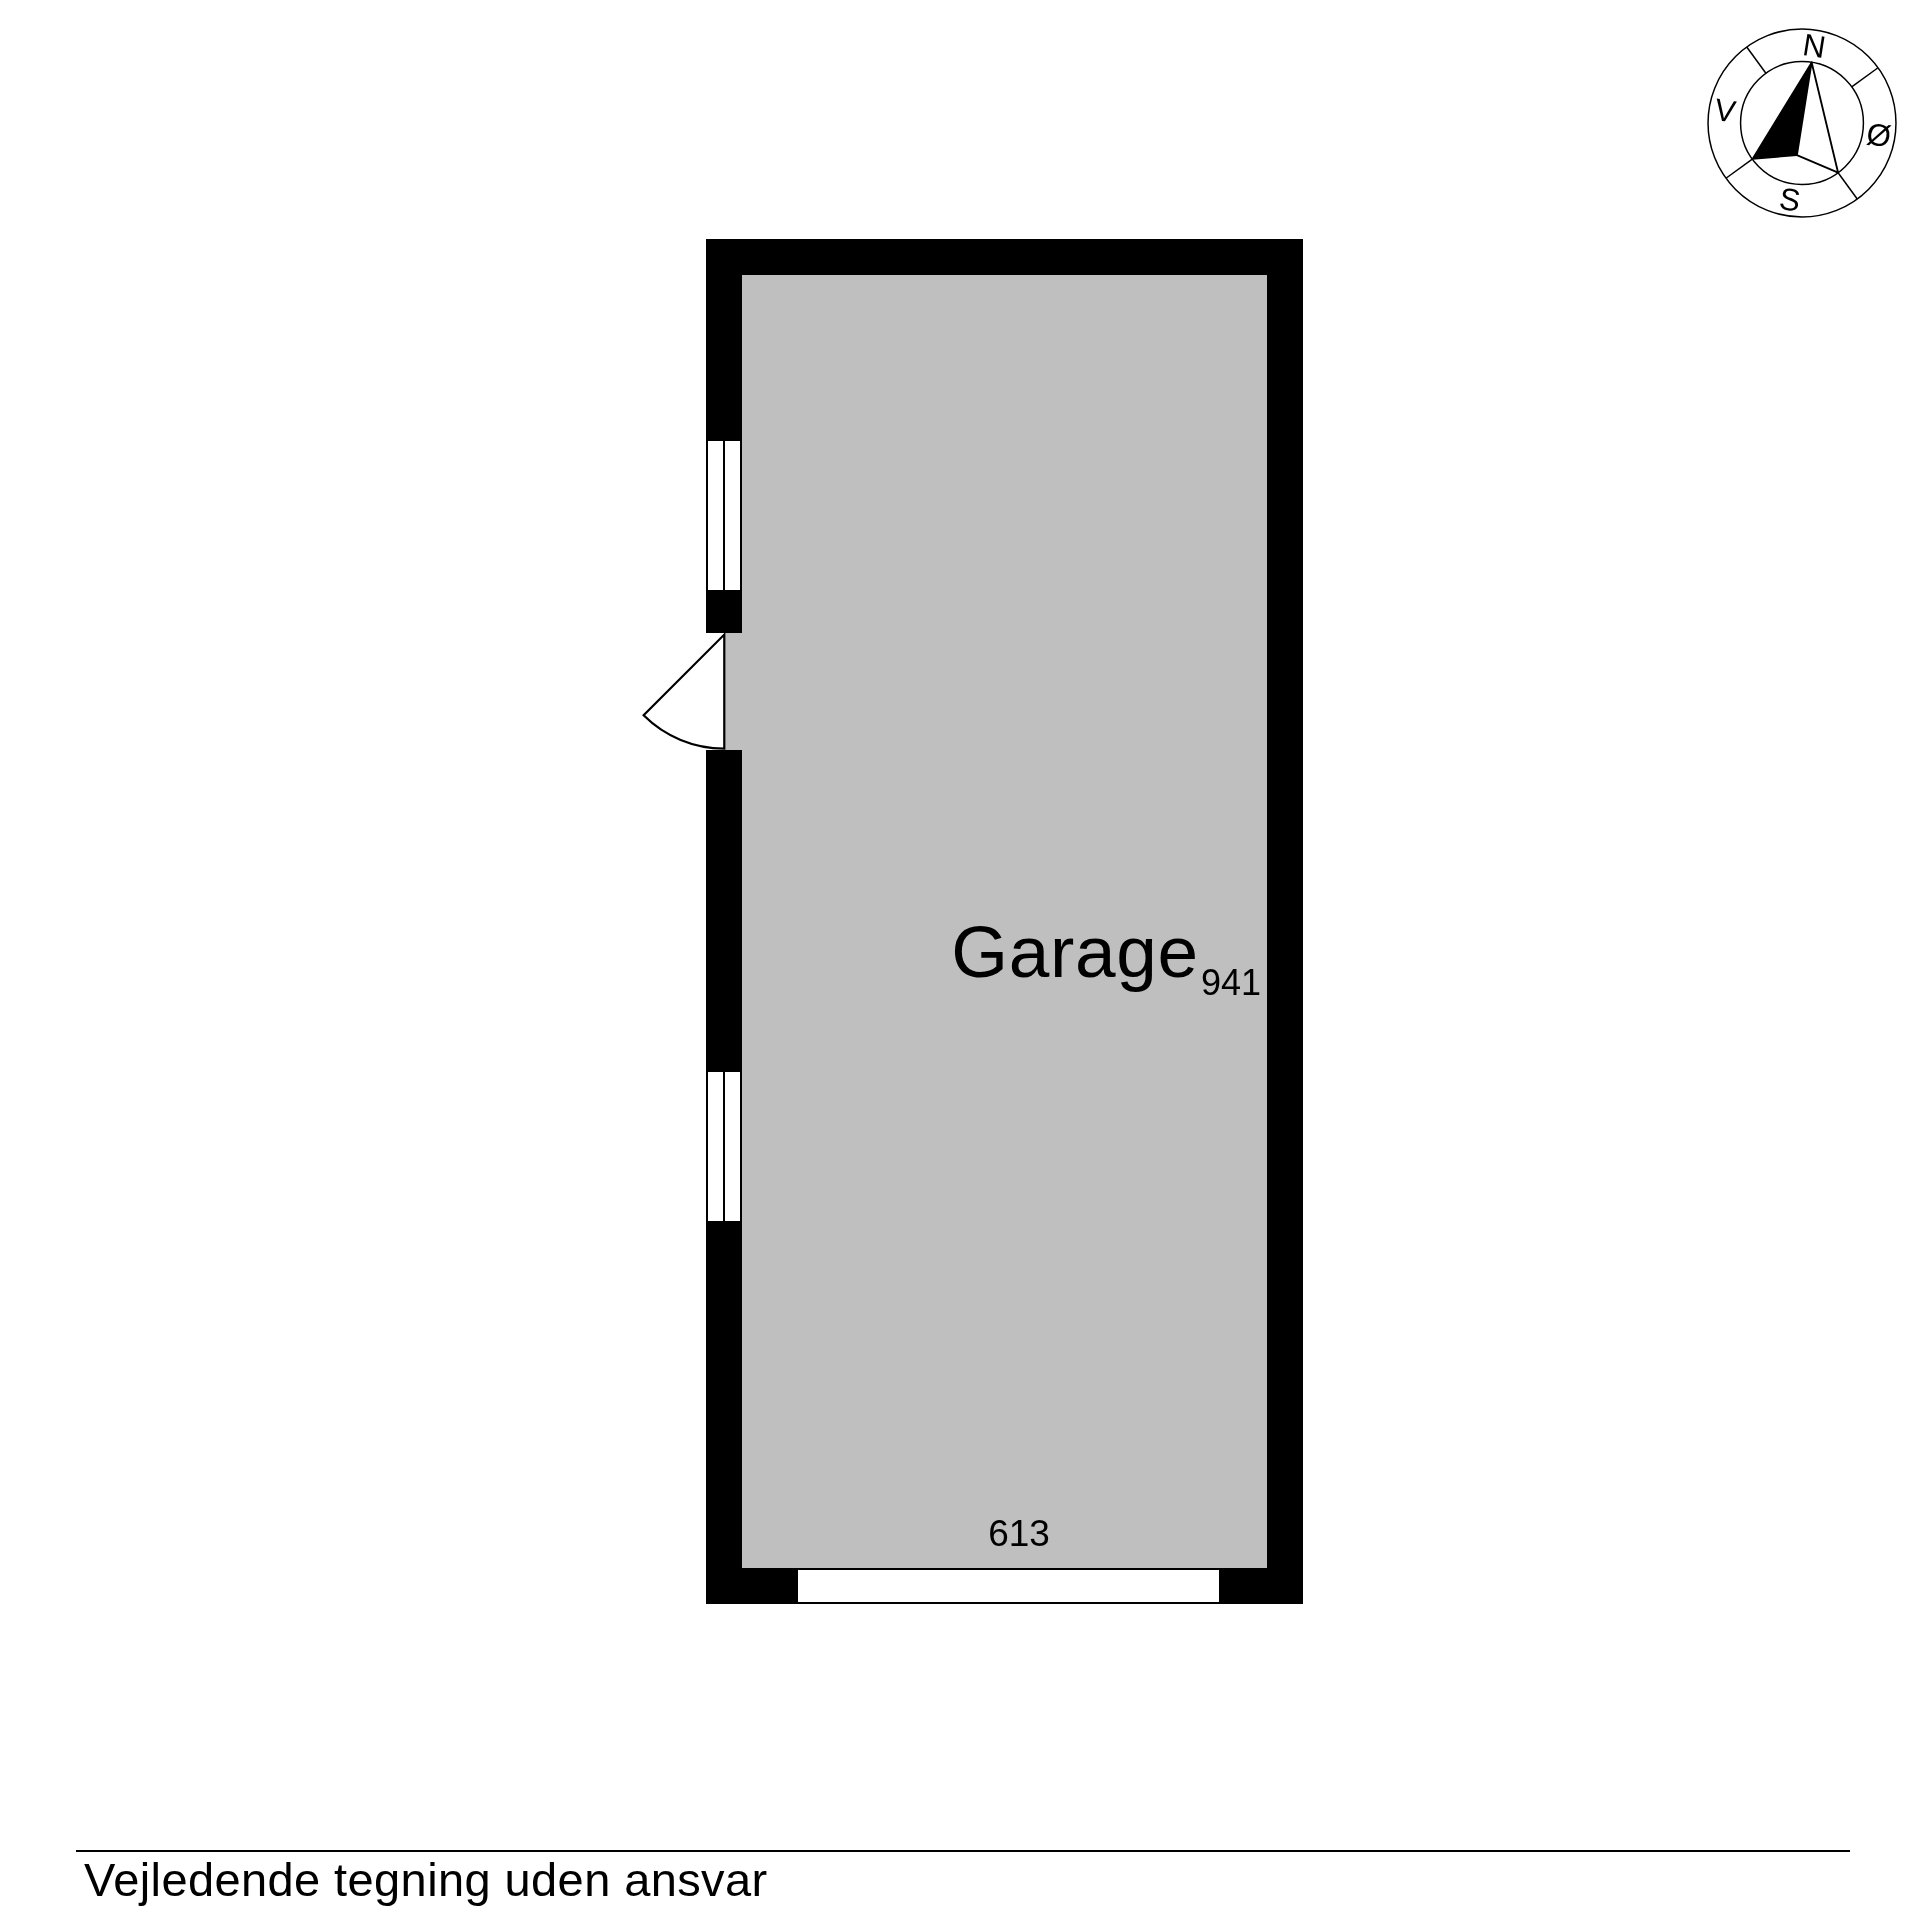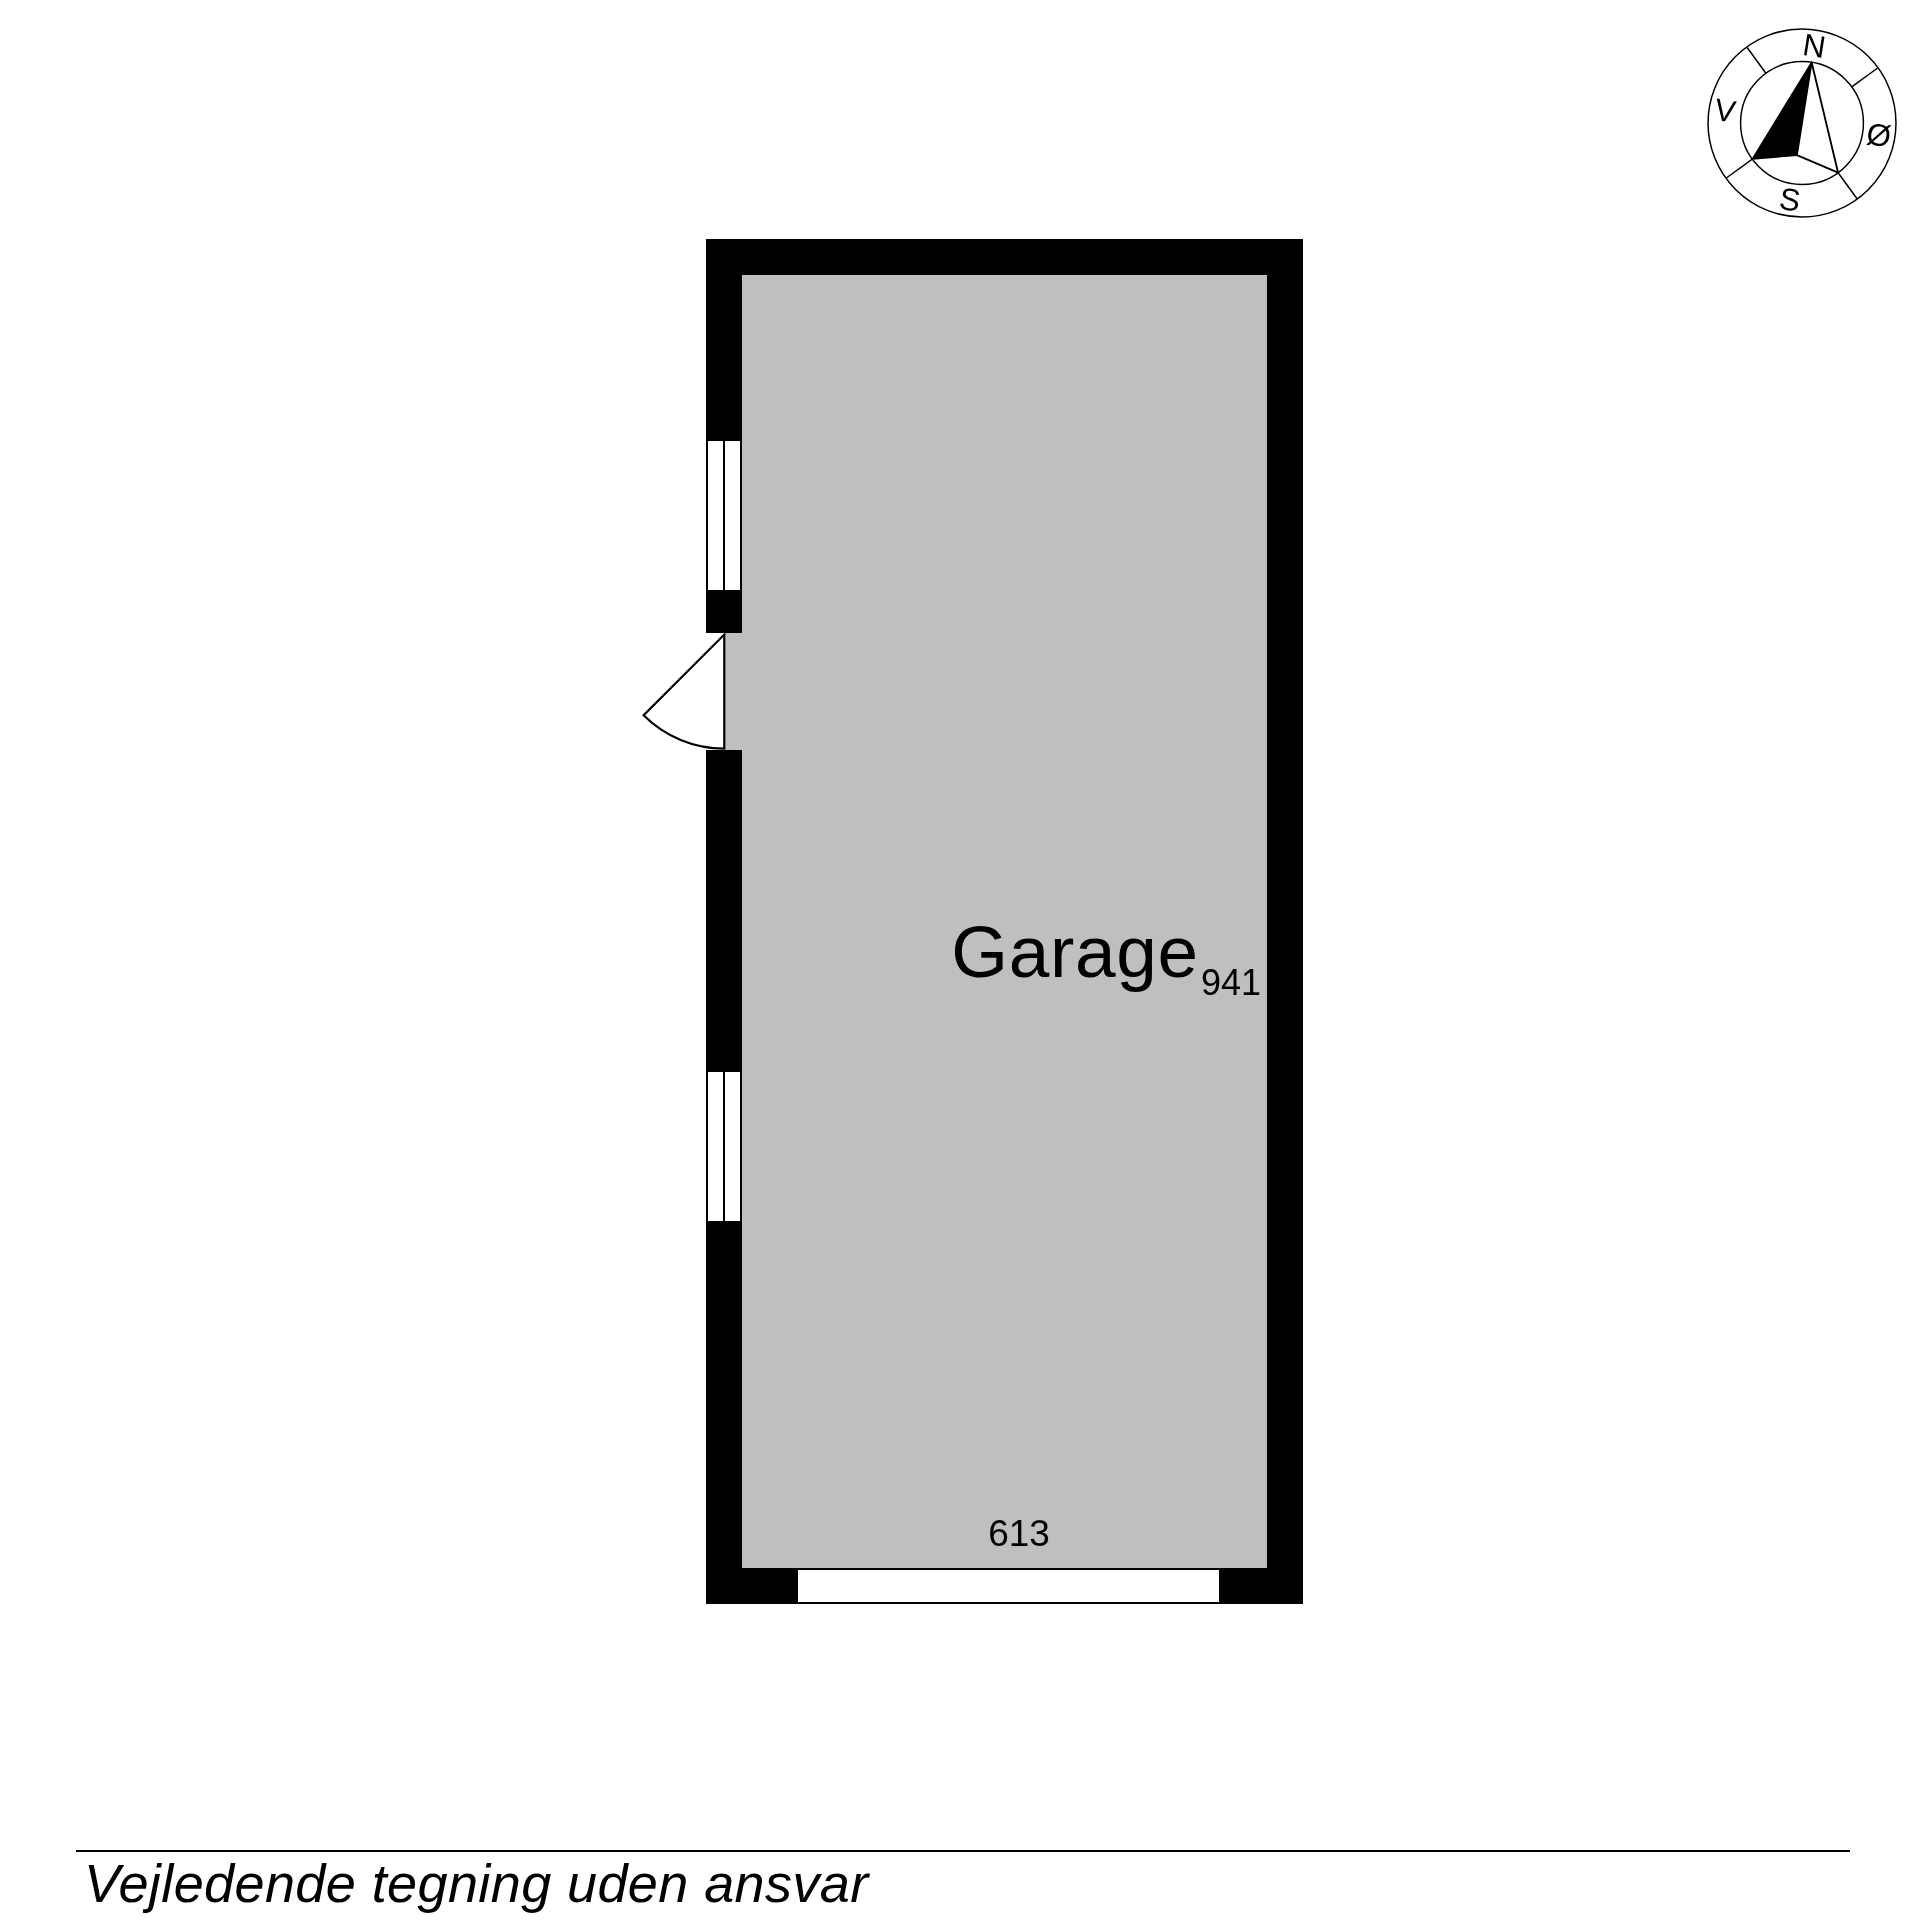--- a/index.html
+++ b/index.html
@@ -68,23 +68,22 @@
     font-family:"Liberation Sans", sans-serif;
     font-size:42px;fill:var(--text,#000);
     text-anchor:middle;dominant-baseline:central;
   }
 
   
   .footer-line{
     left:76px;top:1850px;width:1774px;height:2.2px;background:var(--line,#000);
   }
   .footer-note{
-    left:84px;top:1856px;font-size:54px;line-height:1;white-space:nowrap;
+    left:84px;top:1856px;font-size:47px;line-height:1;white-space:nowrap;
     letter-spacing:0.4px;
-    font-style:italic;
   }
 </style>
 </head>
 <body>
 
 <div class="abs walls"></div>
 <div class="abs floor"></div>
 
 <div class="abs window window-upper">
   <div class="mullion"></div>

